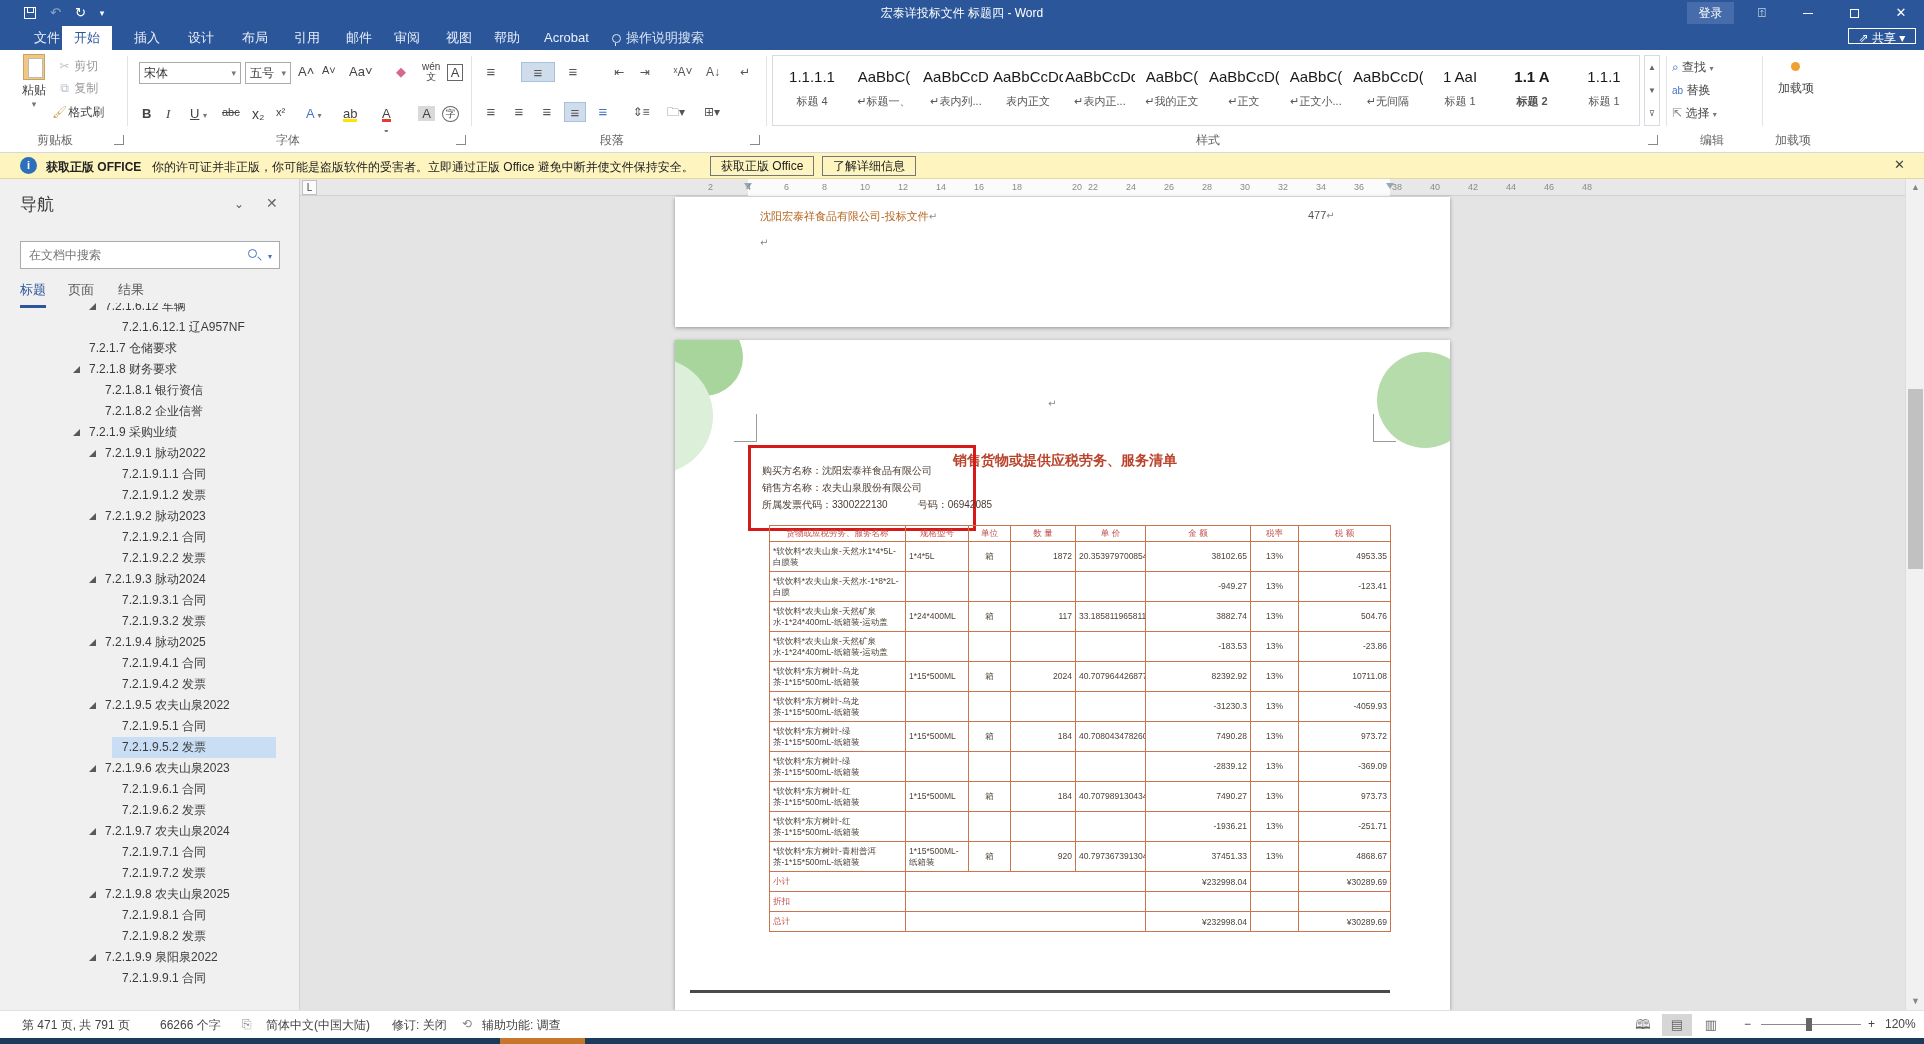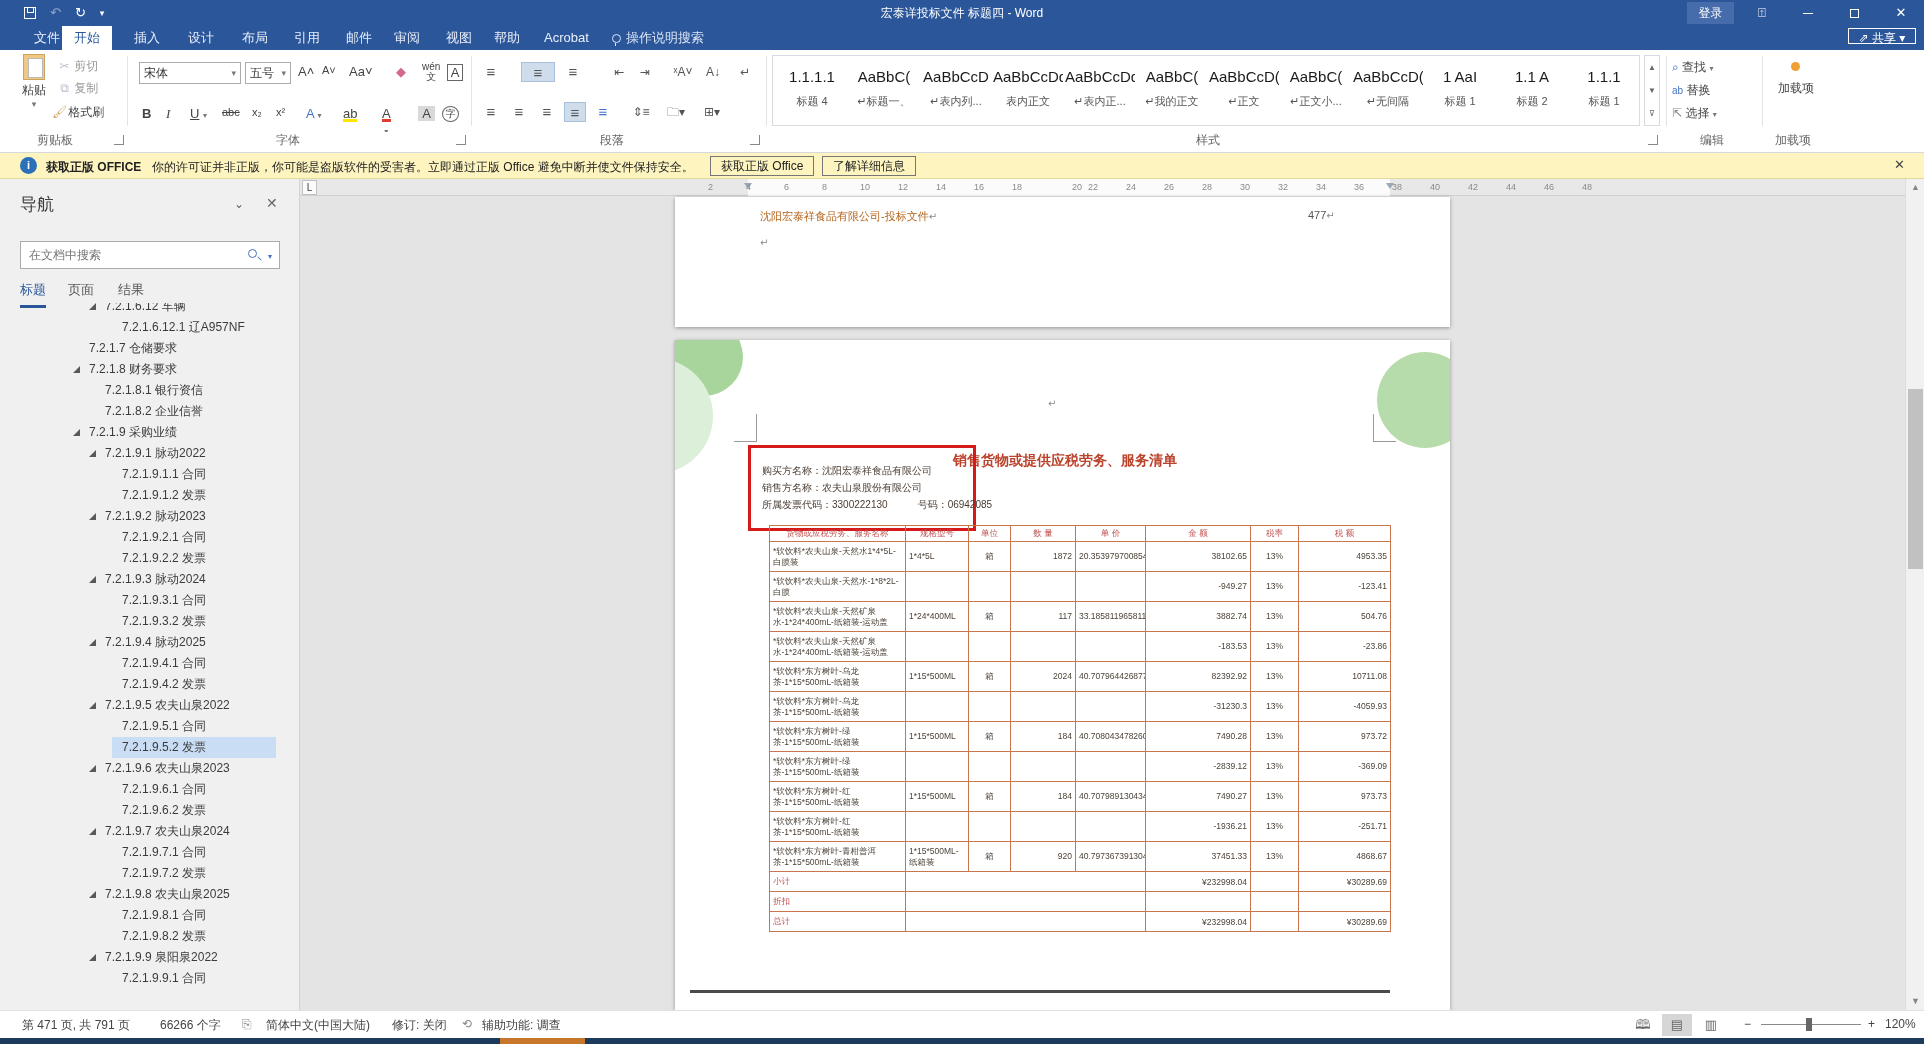--- a/index.html
+++ b/index.html
@@ -189,21 +189,21 @@
     <div class="fbtn" style="left:298px; top:14px;">A˄</div>
     <div class="fbtn" style="left:322px; top:14px; font-size:11px;">A˅</div>
     <div class="fbtn" style="left:349px; top:14px;">Aa˅</div>
     <div class="fbtn" style="left:396px; top:14px; color:#d46a8a;">◆</div>
     <div class="fbtn" style="left:422px; top:12px; font-size:10px; line-height:1;">wén<br>文</div>
     <div class="fbtn" style="left:447px; top:14px; border:1px solid #666; width:16px;">A</div>
     <div class="fbtn" style="left:142px; top:56px;"><b>B</b></div>
     <div class="fbtn" style="left:166px; top:56px;"><i>I</i></div>
     <div class="fbtn" style="left:190px; top:56px;"><span class="u">U</span> <span style="font-size:8px;color:#777;">▾</span></div>
     <div class="fbtn" style="left:222px; top:56px; font-size:11px;"><span class="strike">abc</span></div>
-    <div class="fbtn" style="left:252px; top:56px; font-size:11px;">x₂</div>
+    <div class="fbtn" style="left:252px; top:56px; font-size:14px;">x₂</div>
     <div class="fbtn" style="left:276px; top:56px; font-size:11px;">x²</div>
     <div class="fbtn" style="left:306px; top:56px; color:#4472c4;">A <span style="font-size:8px;color:#777;">▾</span></div>
     <div class="fbtn" style="left:343px; top:56px;">ab<span class="ylwbar"></span></div>
     <div class="fbtn" style="left:382px; top:56px;">A<span class="redbar"></span> <span style="font-size:8px;color:#777;">▾</span></div>
     <div class="fbtn" style="left:418px; top:56px; background:#d9d9d9; width:17px;">A</div>
     <div class="fbtn" style="left:442px; top:56px; border:1px solid #666; border-radius:50%; width:17px; font-size:10px;">字</div>
     <div class="gsep" style="left:471px;"></div>
 
     <div class="pbtn lines" style="left:480px; top:12px;"></div>
     <div class="pbtn lines toggled" style="left:521px; top:12px; width:34px;"></div>
@@ -257,21 +257,21 @@
           <div class="stylelabel">↵正文小...</div>
         </div>
         <div class="styleitem" style="left: 580px;">
           <div class="stylepeek">AaBbCcD(</div>
           <div class="stylelabel">↵无间隔</div>
         </div>
         <div class="styleitem" style="left: 652px;">
           <div class="stylepeek">1 AaI</div>
           <div class="stylelabel">标题 1</div>
         </div>
-        <div class="styleitem" style="left: 724px;">
+        <div class="styleitem" style="left: 724px; font-weight: bold;">
           <div class="stylepeek">1.1 A</div>
           <div class="stylelabel">标题 2</div>
         </div>
         <div class="styleitem" style="left: 796px;">
           <div class="stylepeek">1.1.1</div>
           <div class="stylelabel">标题 1</div>
         </div>
       </div>
     <div id="gallery-scroll">
       <div>▲</div>

